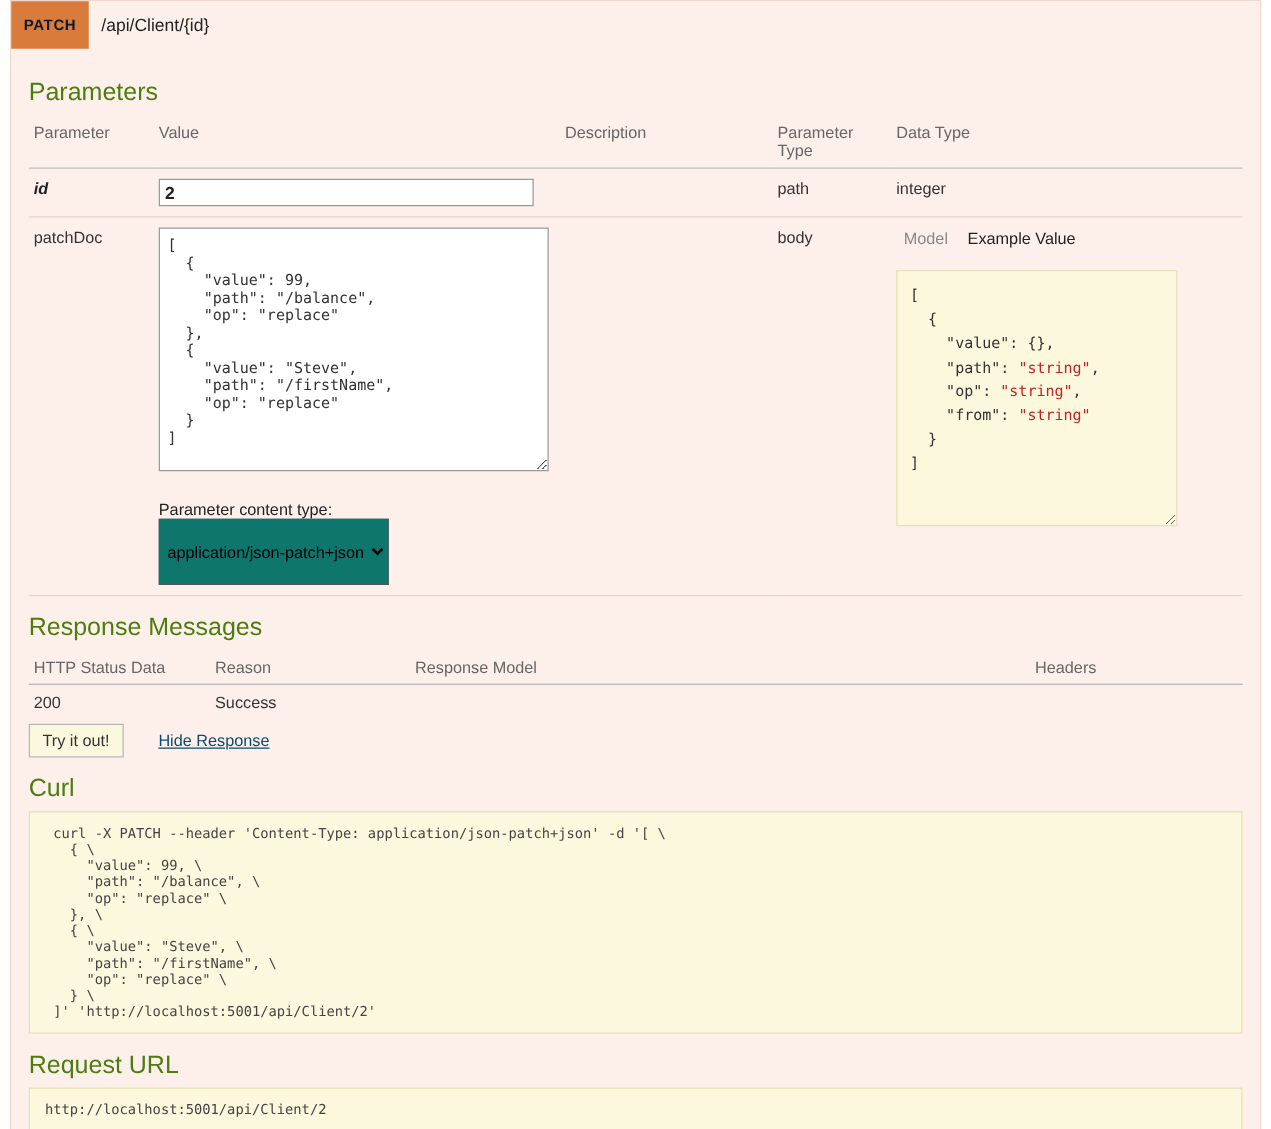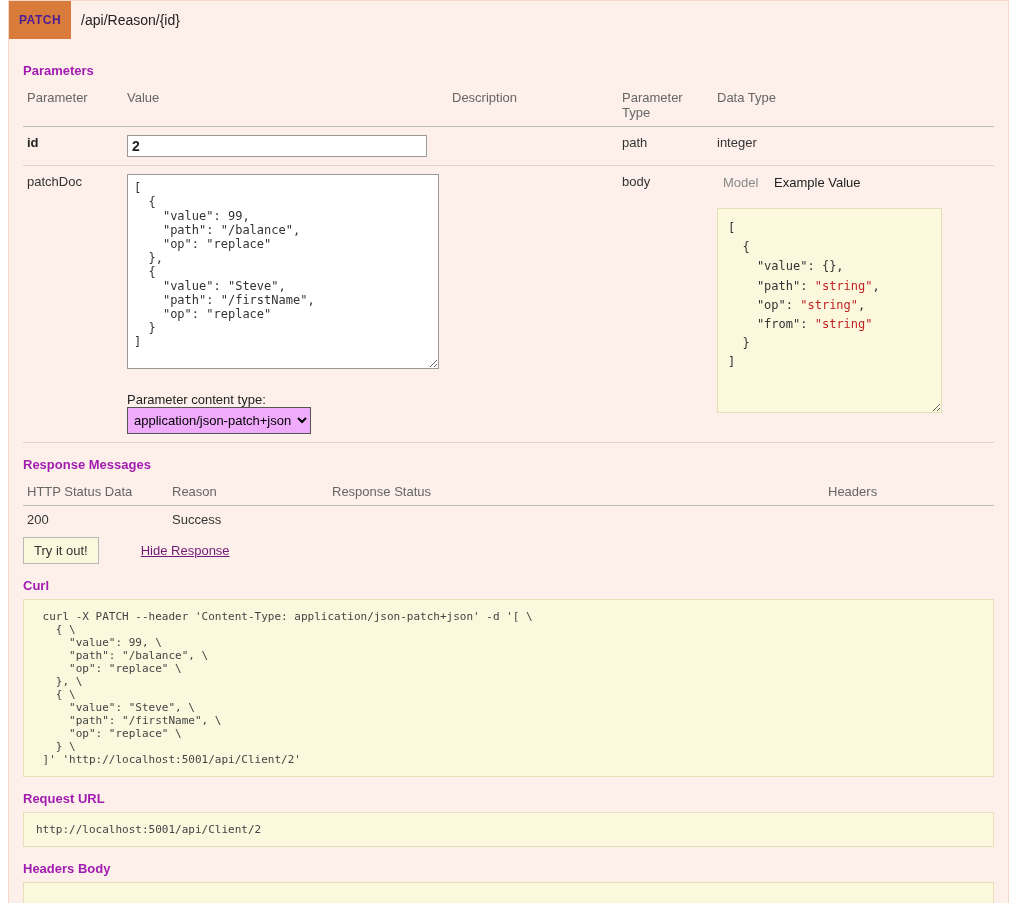--- a/index.html
+++ b/index.html
@@ -16,38 +16,38 @@
     border: 1px solid #f5d7c9;
     margin: 0 8px 10px 8px;
   }
   .op-header {
     display: flex;
     align-items: center;
     background: #fdf0eb;
   }
   .http-method {
     background: #d97b3a;
-    color: #4c1d95;
+    color: #0f172a;
     font-weight: bold;
     font-size: 12px;
     padding: 12px 10px;
     letter-spacing: 0.5px;
   }
   .path {
     padding: 4px 10px;
     font-size: 14px;
     color: #222;
   }
   .op-body {
     padding: 10px 14px;
   }
   h3.section {
-    color: #a21caf;
-    font-weight: 700;
-    font-size: 13px;
+    color: #4d7c0f;
+    font-weight: 400;
+    font-size: 20px;
     margin: 14px 0 6px 0;
   }
   table.params {
     width: 100%;
     border-collapse: collapse;
     table-layout: fixed;
   }
   table.params thead th {
     text-align: left;
     font-weight: 400;
@@ -62,21 +62,21 @@
     padding: 8px 4px;
     vertical-align: top;
     font-size: 13px;
     border-bottom: 1px solid #e6d3c8;
   }
   .col-param { width: 100px; }
   .col-value { width: 325px; }
   .col-desc  { width: 170px; }
   .col-type  { width: 95px; }
   .col-dtype { width: auto; }
-  .bold { font-weight: bold; color:#222; }
+  .bold { font-weight: bold; color:#222;font-style:italic; }
   input.text-input {
     width: 300px;
     padding: 2px 4px;
     border: 1px solid #999;
     font-size: 14px;
     font-weight: bold;
     color:#222;
   }
   textarea.body-input {
     width: 312px;
@@ -89,22 +89,22 @@
     resize: both;
   }
   .content-type-label {
     font-size: 13px;
     color: #222;
     margin-top: 20px;
   }
   select.content-type {
     border: 1px solid #555;
     font-size: 13px;
-    padding: 4px 2px;
-    background:#f0abfc;
+    padding: 17px 2px;
+    background:#0f766e;
   }
   .tabs {
     margin-bottom: 17px;
   }
   .tab {
     display: inline-block;
     font-size: 13px;
     padding: 1px 6px;
     color: #888;
     cursor: pointer;
@@ -136,31 +136,31 @@
     color: #666;
     font-size: 13px;
     padding: 6px 4px;
     border-bottom: 1px solid #bdbdbd;
   }
   table.resp td {
     padding: 6px 4px;
     font-size: 13px;
     color:#333;
   }
-  .try-row { margin-top: 4px; display:flex; align-items:center; gap:14px;}
+  .try-row { margin-top: 4px; display:flex; align-items:center; }
   button.try {
     background: #fbf8de;
     border: 1px solid #b8b8b8;
     padding: 5px 10px;
     font-size: 13px;
     cursor: pointer;
     color:#333;
   }
   a.hide-resp {
-    color: #701a75;
+    color: #0c4a6e;
     text-decoration: underline;
     font-size: 13px;
     padding-left: 28px;
   }
   pre.code-block {
     background: #fbf8de;
     border: 1px solid #e6e0b8;
     padding: 10px 12px;
     font-family: Consolas, Monaco, monospace;
     font-size: 11px;
@@ -170,21 +170,21 @@
     color:#444;
   }
 </style>
 </head>
 <body>
 
 <div class="op-container">
 
   <div class="op-header">
     <span class="http-method">PATCH</span>
-    <span class="path">/api/Reason/{id}</span>
+    <span class="path">/api/Client/{id}</span>
   </div>
 
   <div class="op-body">
 
     <h3 class="section">Parameters</h3>
 
     <table class="params">
       <colgroup>
         <col class="col-param">
           <col class="col-value">
@@ -259,21 +259,21 @@
       <colgroup>
         <col style="width:145px">
           <col style="width:160px">
           <col>
           <col style="width:170px">
       </colgroup>
       <thead>
         <tr>
           <th>HTTP Status Data</th>
           <th>Reason</th>
-          <th>Response Status</th>
+          <th>Response Model</th>
           <th>Headers</th>
         </tr>
       </thead>
       <tbody>
         <tr>
           <td>200</td>
           <td>Success</td>
           <td></td>
             <td></td>
         </tr>

